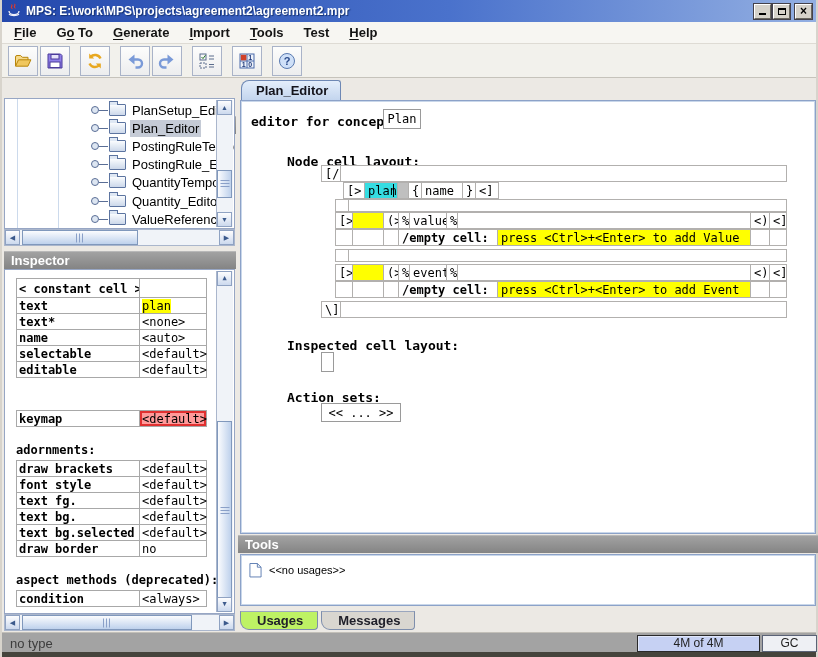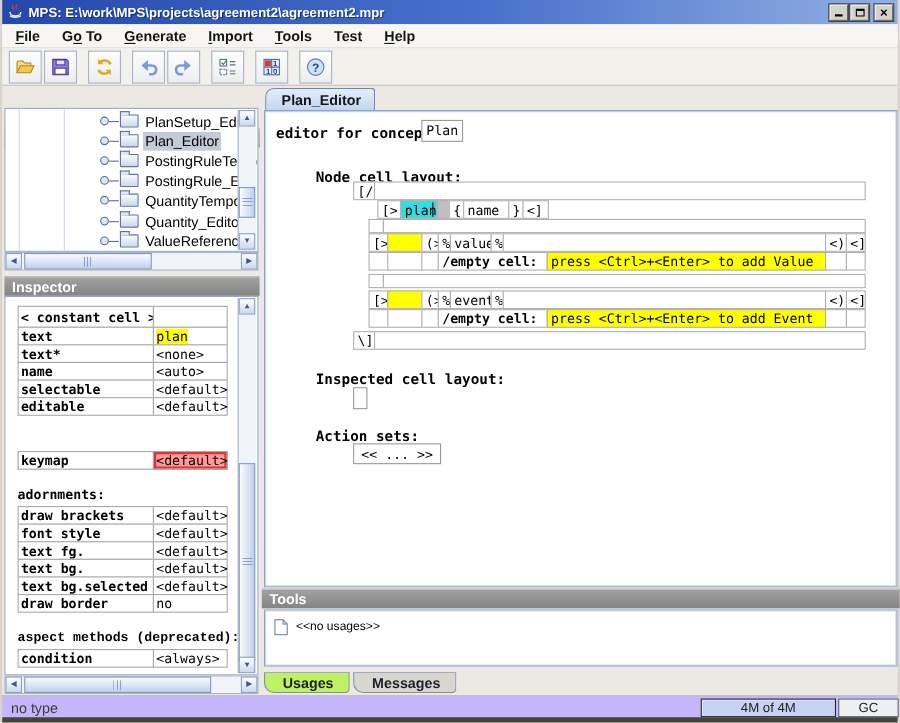--- a/index.html
+++ b/index.html
@@ -110,21 +110,21 @@
     border:1px solid #8ca2c8; box-shadow:inset 0 0 0 1px #c9d7ea; }
   .usage-line { position:absolute; left:8px; top:7px; display:flex; align-items:center; gap:7px; }
   .doc-ico, .doc-ico svg { width:13px; height:16px; display:block; }
   .usage-text { font-size:11px; color:#000; }
   .tool-tabs { position:absolute; left:238px; top:611px; height:19px; display:flex; gap:3px; }
   .tool-tab { padding:0 14px 0 16px; border:1px solid #7e8eac; border-top:1px solid #9aa6be;
     border-radius:0 0 4px 9px; font-weight:bold; font-size:13px; line-height:17px; background:#d9d6d0; color:#20202a; }
   .tool-tab.sel { background:#bef264; }
 
   
-  .statusbar { position:absolute; left:0; top:632px; width:100%; height:20px; background:#c4b5fd;
+  .statusbar { position:absolute; left:0; top:632px; width:100%; height:20px; background:#a3a3a3;
     border-top:1px solid #c2bfb8; }
   .status-left { position:absolute; left:8px; top:3px; font-size:13px; color:#3c3c3c; }
   .mem-ind { position:absolute; left:635px; top:2px; width:123px; height:17px; background:#c6d1f3;
     border:1px solid #2a2a2a; box-shadow:inset 1px 1px 0 #e2e8fa; font-size:12px; text-align:center; line-height:15px; color:#222; }
   .gc-btn { position:absolute; left:760px; top:2px; width:55px; height:17px; background:#eef0f4;
     border:1px solid #5a6276; font-size:12px; text-align:center; line-height:15px; color:#222; }
   .bottom-strip { position:absolute; left:0; top:652px; width:100%; height:5px; background:#45443c; }
 </style>
 </head>
 <body>
@@ -355,21 +355,21 @@
           <div class="insp-val">&lt;default&gt;</div>
         </div>
         <div class="insp-row" style="top: 254px;">
           <div class="insp-key">text bg.selected</div>
           <div class="insp-val">&lt;default&gt;</div>
         </div>
         <div class="insp-row" style="top: 270px;">
           <div class="insp-key">draw border</div>
           <div class="insp-val">no</div>
         </div>
-        <div class="insp-section" style="top: 303px; font-family: Liberation Mono, monospace;">aspect methods (deprecated):</div>
+        <div class="insp-section" style="top: 303px;">aspect methods (deprecated):</div>
         <div class="insp-row" style="top: 320px;">
           <div class="insp-key">condition</div>
           <div class="insp-val">&lt;always&gt;</div>
         </div>
       </div>
     <div class="sbv">
       <div class="sb-btn" style="top:0;left:0">▲</div>
       <div class="sb-thumb" style="left:0;width:15px;top:150px;height:180px"></div>
       <div class="sb-btn" style="bottom:0;left:0">▼</div>
     </div>

